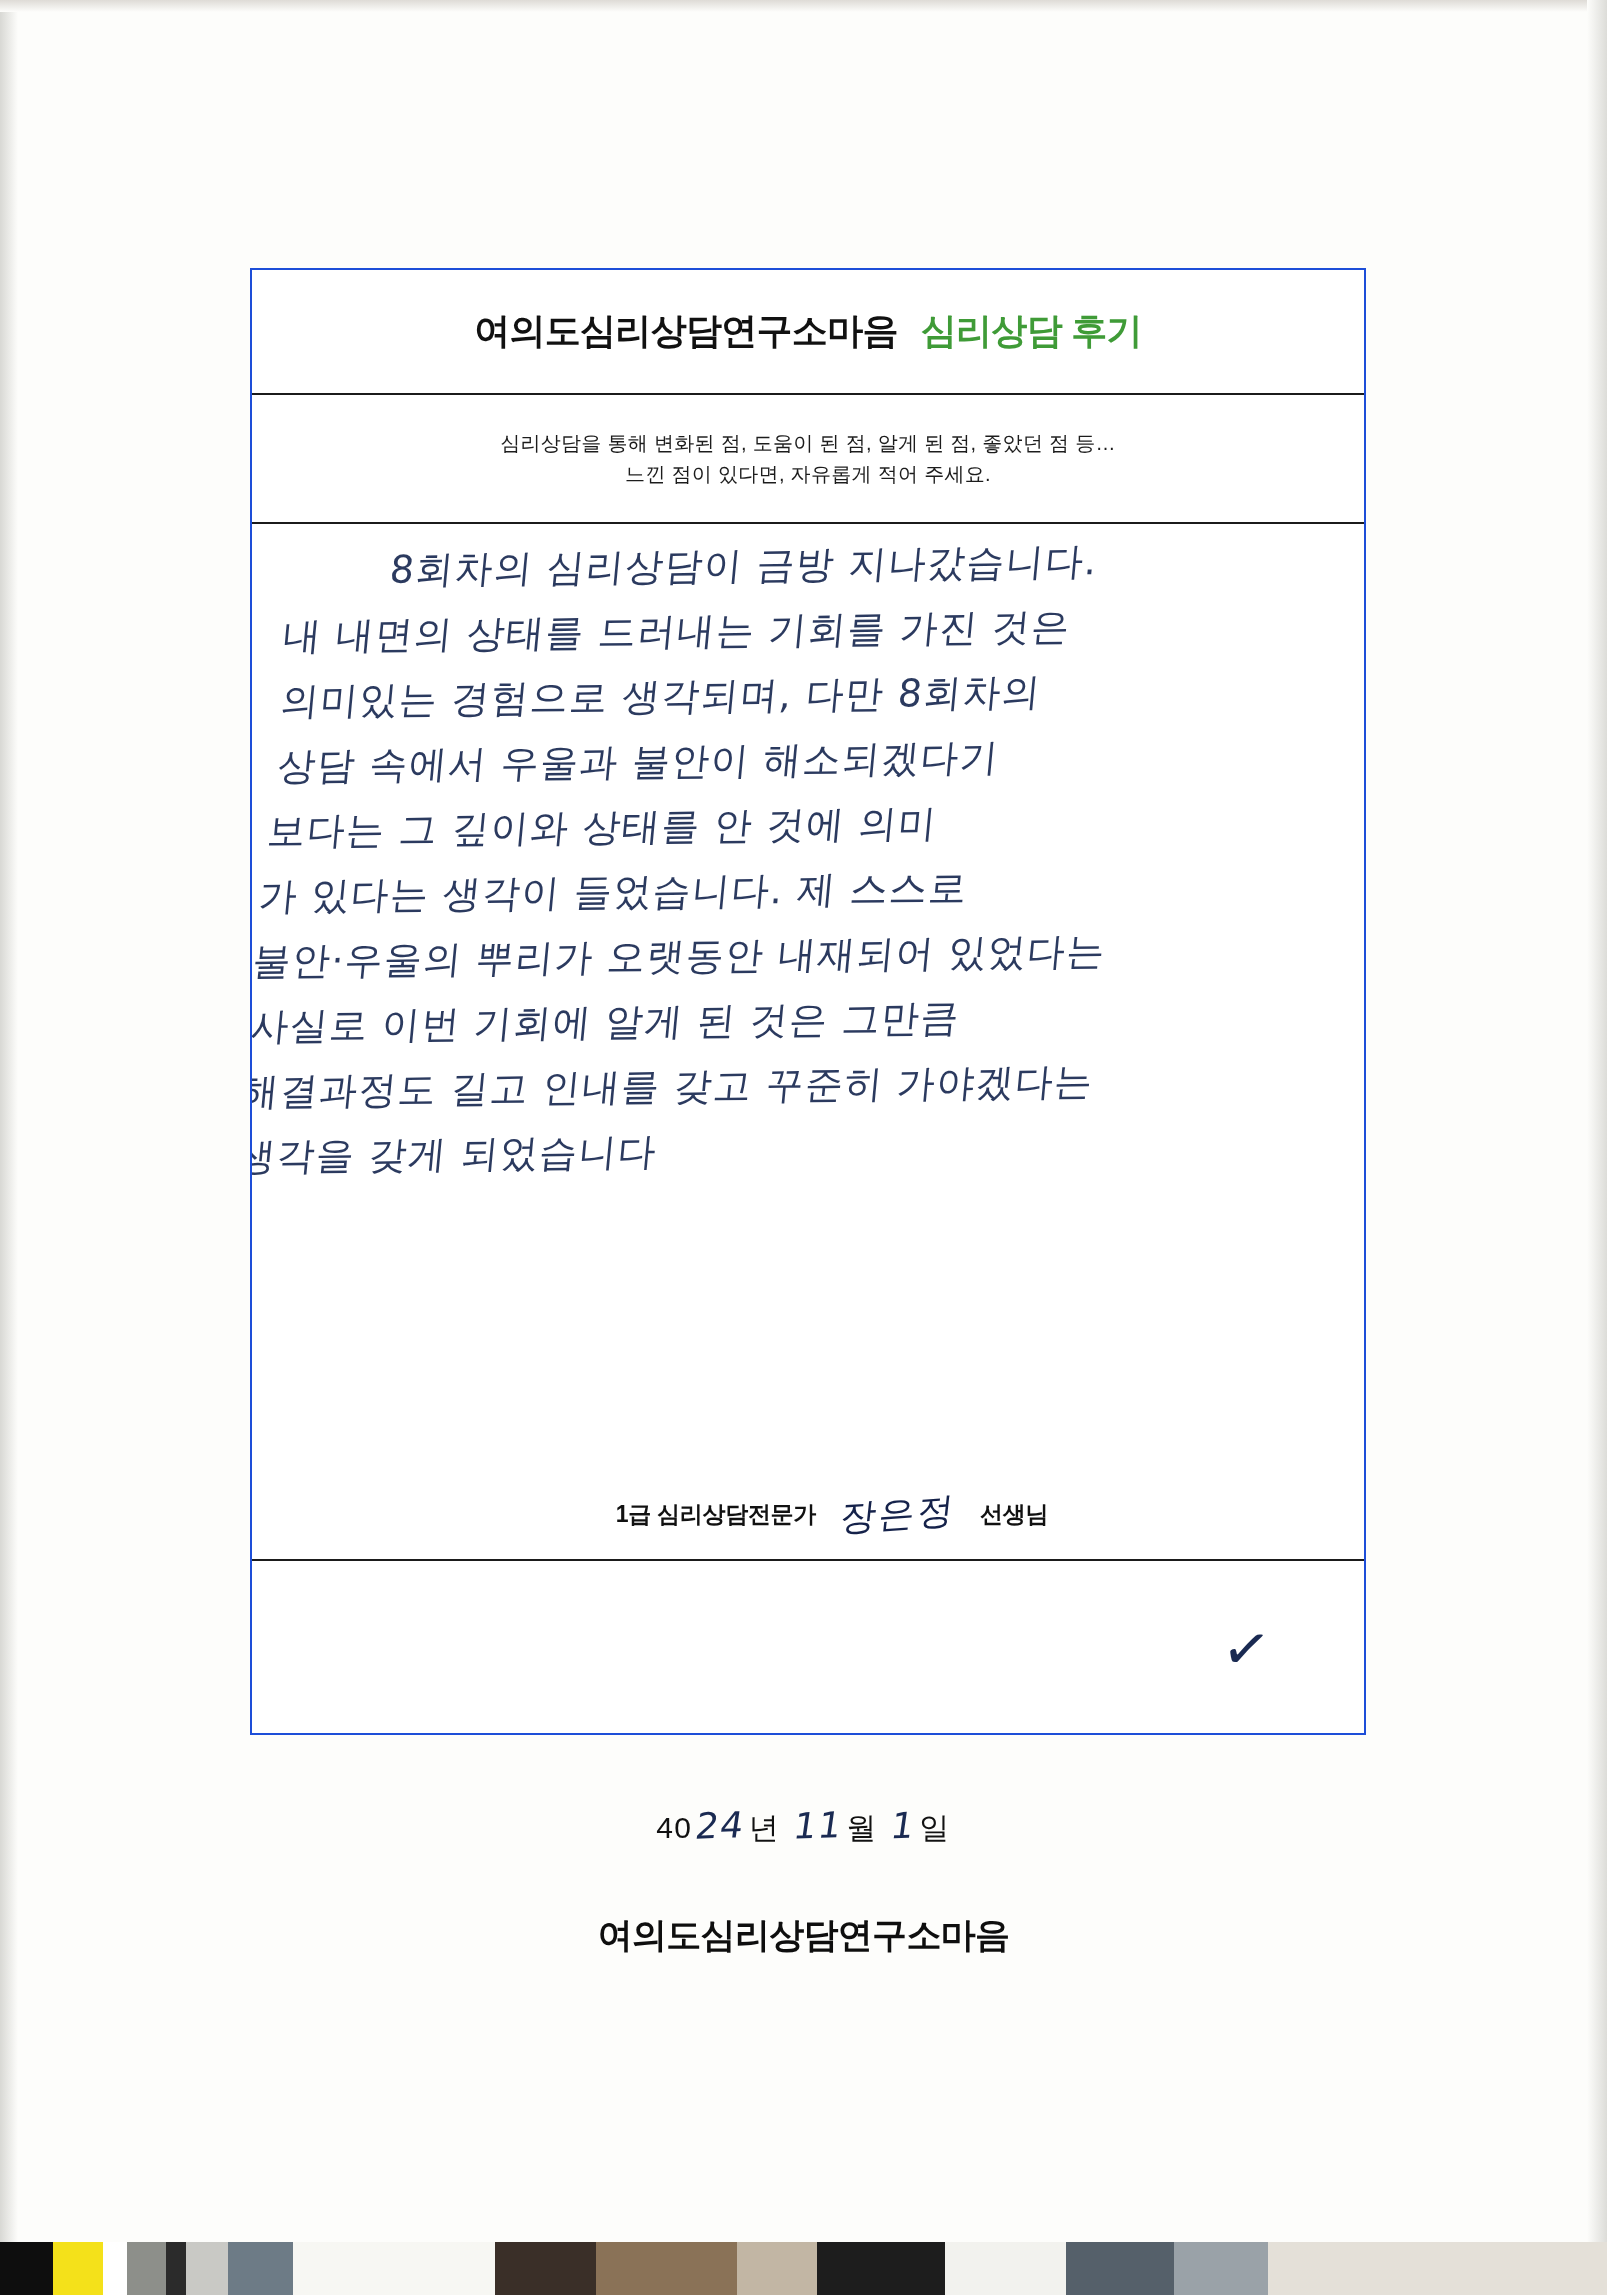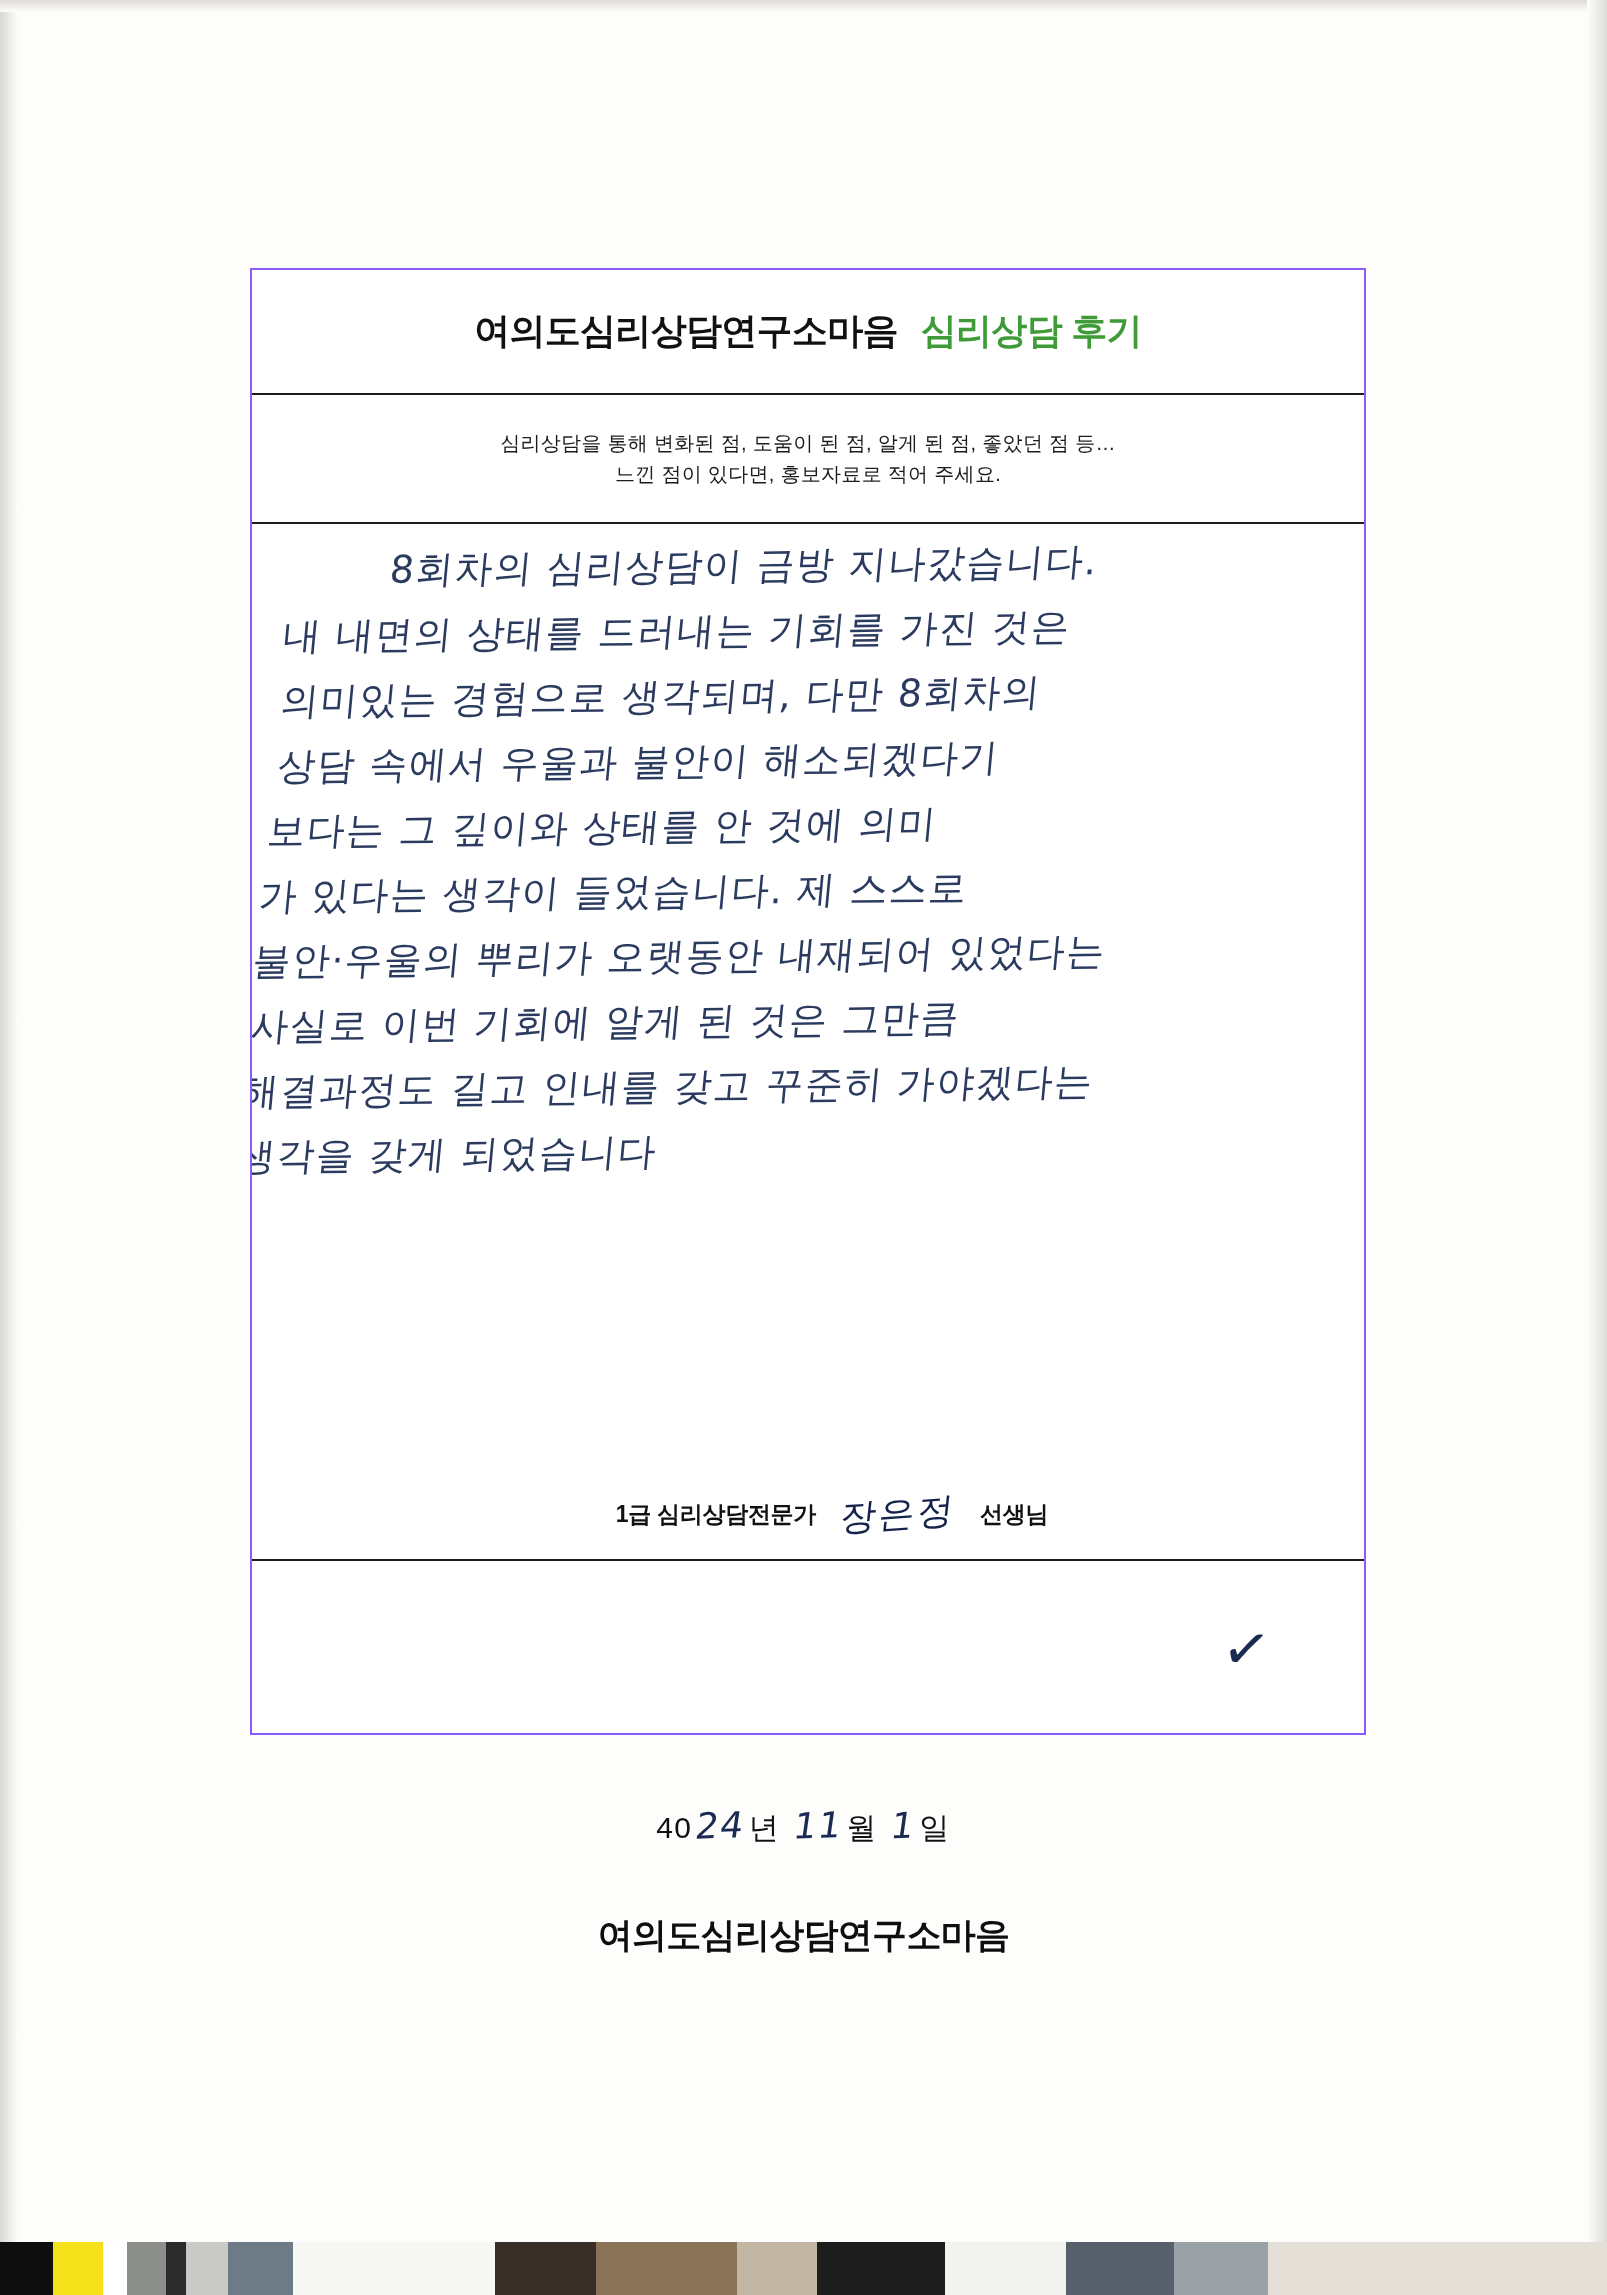--- a/index.html
+++ b/index.html
@@ -37,21 +37,21 @@
     background: linear-gradient(to left, #dcdcd8, #fdfdfb);
   }
 
   
   .form-box {
     position: absolute;
     left: 250px;
     top: 268px;
     width: 1116px;
     height: 1467px;
-    border: 2px solid #8b5cf6;
+    border: 2px solid #1d4ed8;
     box-sizing: border-box;
     background: #ffffff;
   }
   .row-divider {
     border-bottom: 2px solid #1b1b1b;
   }
 
   
   .header-row {
     height: 125px;
@@ -246,21 +246,21 @@
   <div class="form-box">
 
     <div class="header-row row-divider">
       <div class="header-title">
         <span>여의도심리상담연구소마음</span><span class="accent">심리상담 후기</span>
       </div>
     </div>
 
     <div class="instruction-row row-divider">
       <div class="instruction-line">심리상담을 통해 변화된 점, 도움이 된 점, 알게 된 점, 좋았던 점  등…</div>
-      <div class="instruction-line">느낀 점이 있다면, 홍보자료로 적어 주세요.</div>
+      <div class="instruction-line">느낀 점이 있다면, 자유롭게 적어 주세요.</div>
     </div>
 
     <div class="body-row row-divider">
       <div class="handwriting">
         <span class="hw-line">8회차의 심리상담이 금방 지나갔습니다.</span>
         <span class="hw-line">내 내면의 상태를 드러내는 기회를 가진 것은</span>
         <span class="hw-line">의미있는 경험으로 생각되며, 다만 8회차의</span>
         <span class="hw-line">상담 속에서 우울과 불안이 해소되겠다기</span>
         <span class="hw-line">보다는 그 깊이와 상태를 안 것에 의미</span>
         <span class="hw-line">가 있다는 생각이 들었습니다. 제 스스로</span>

